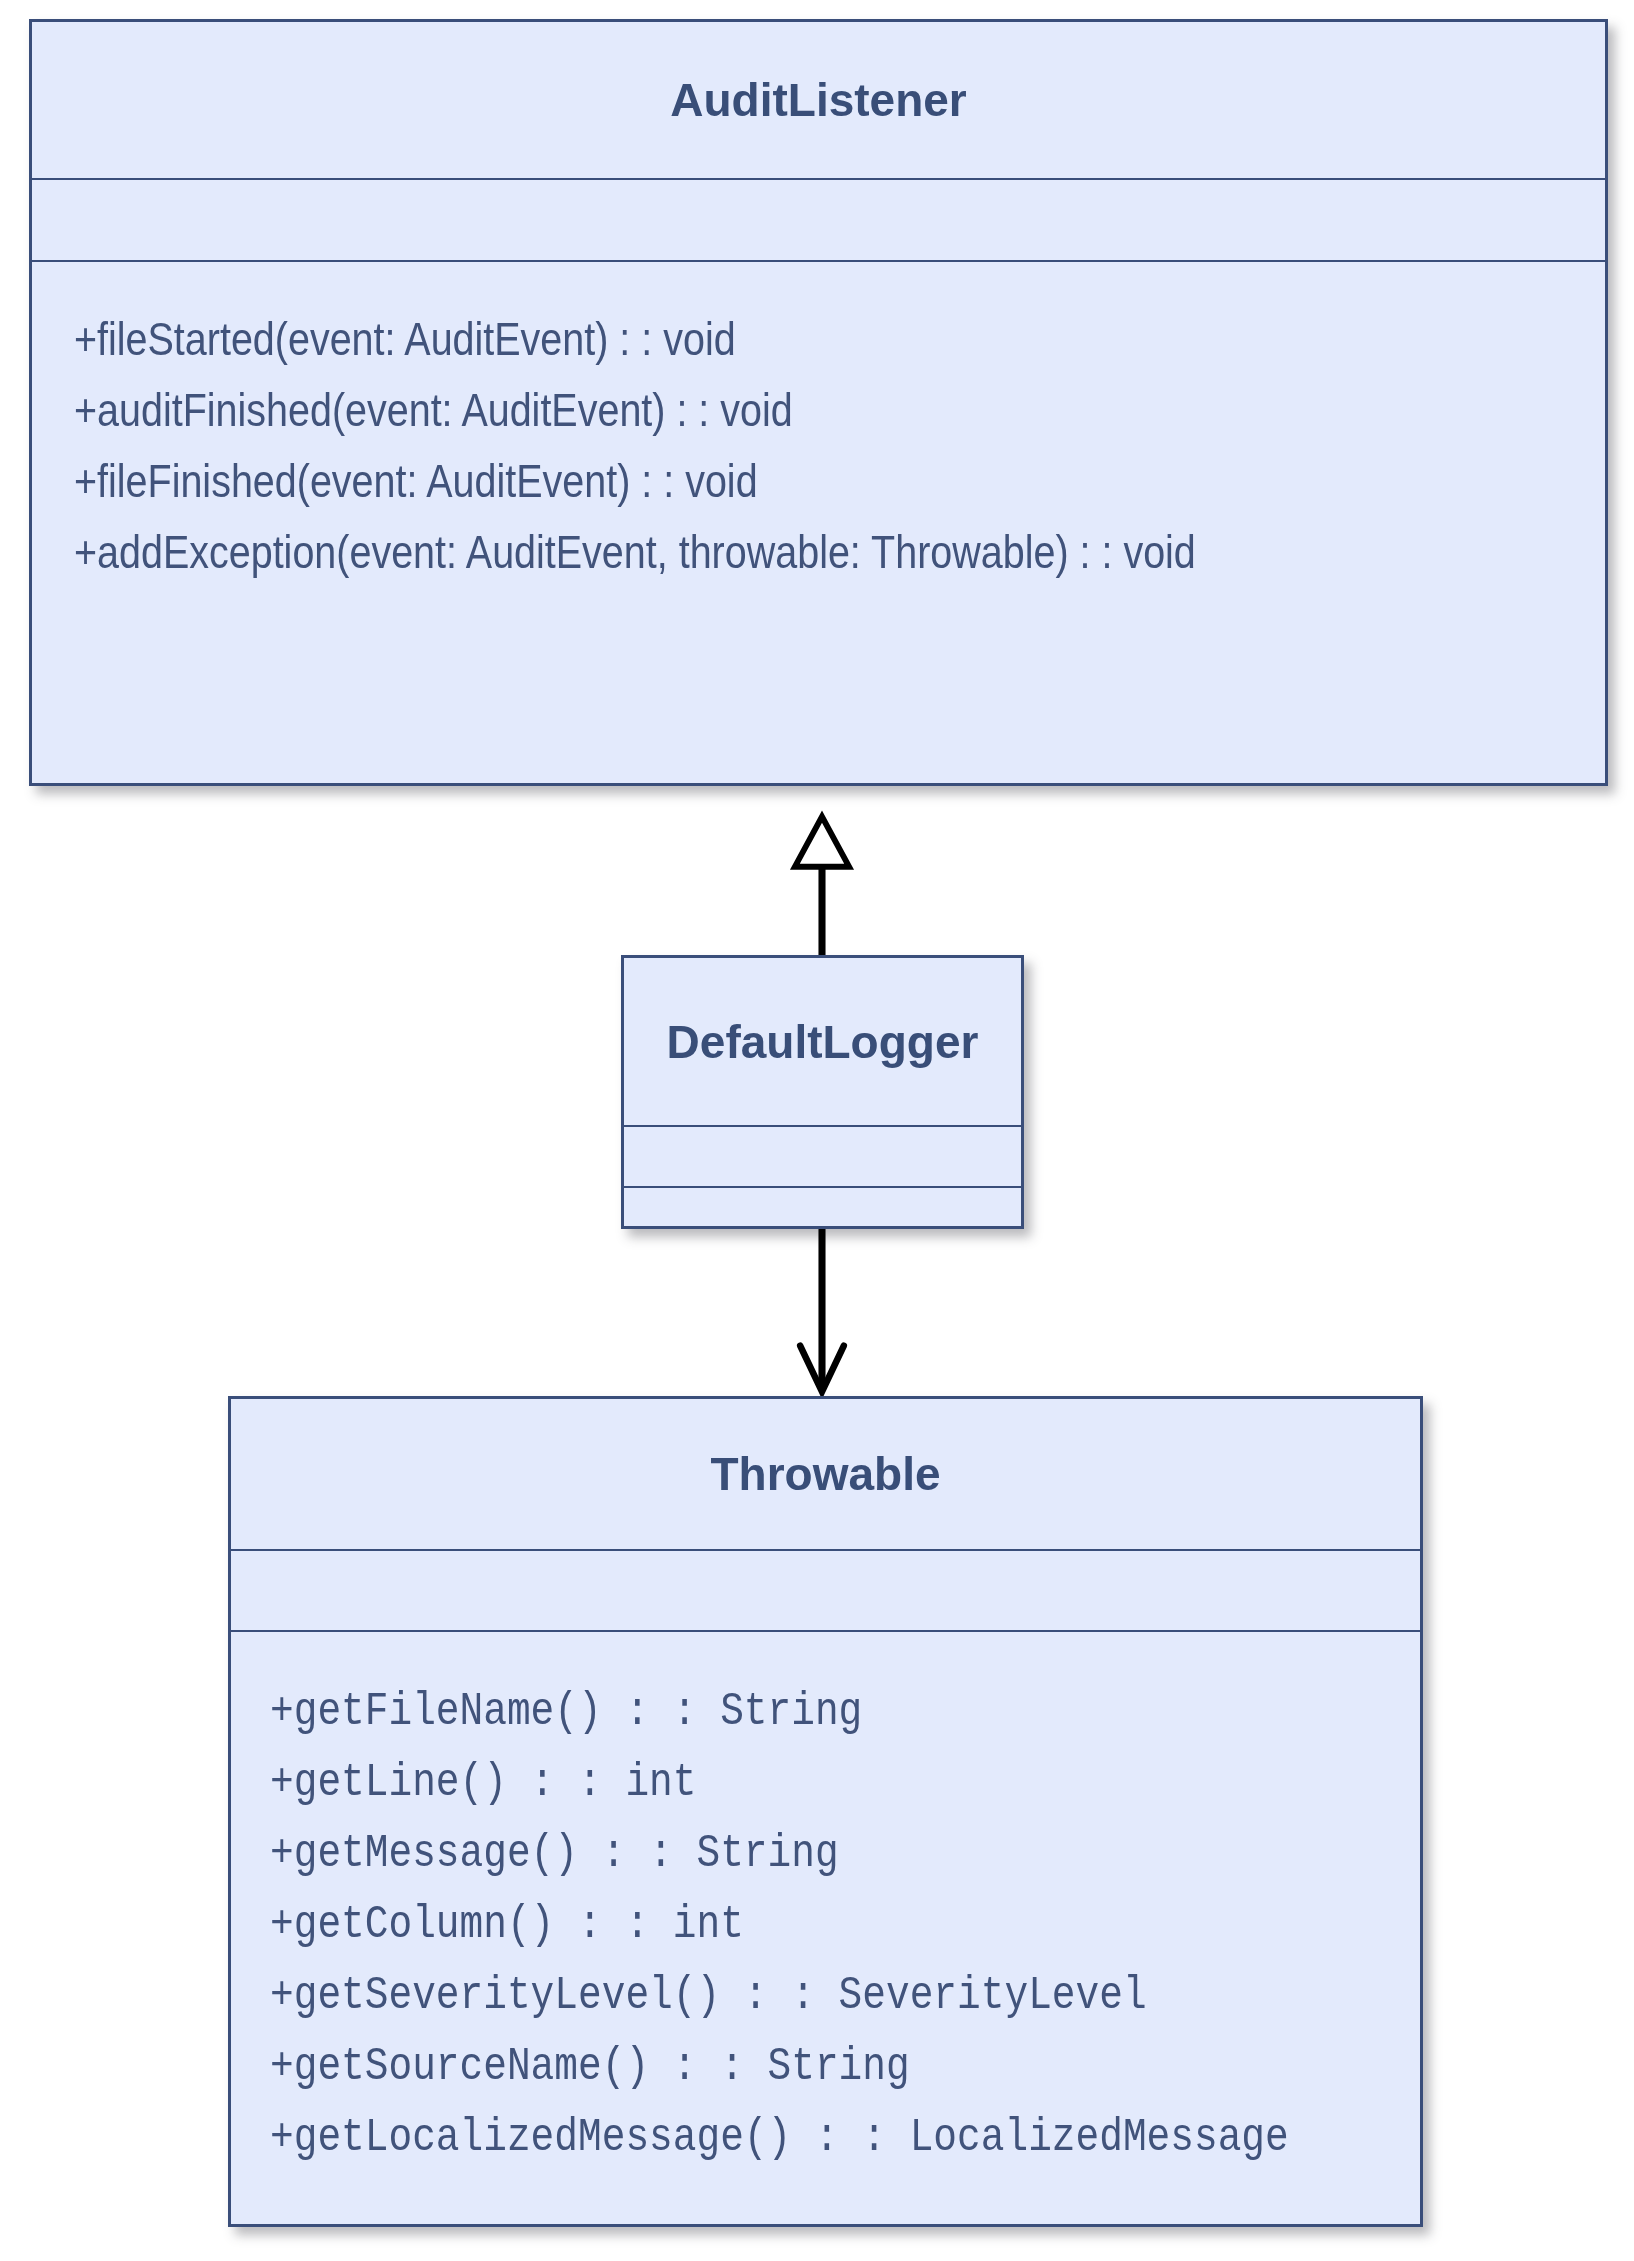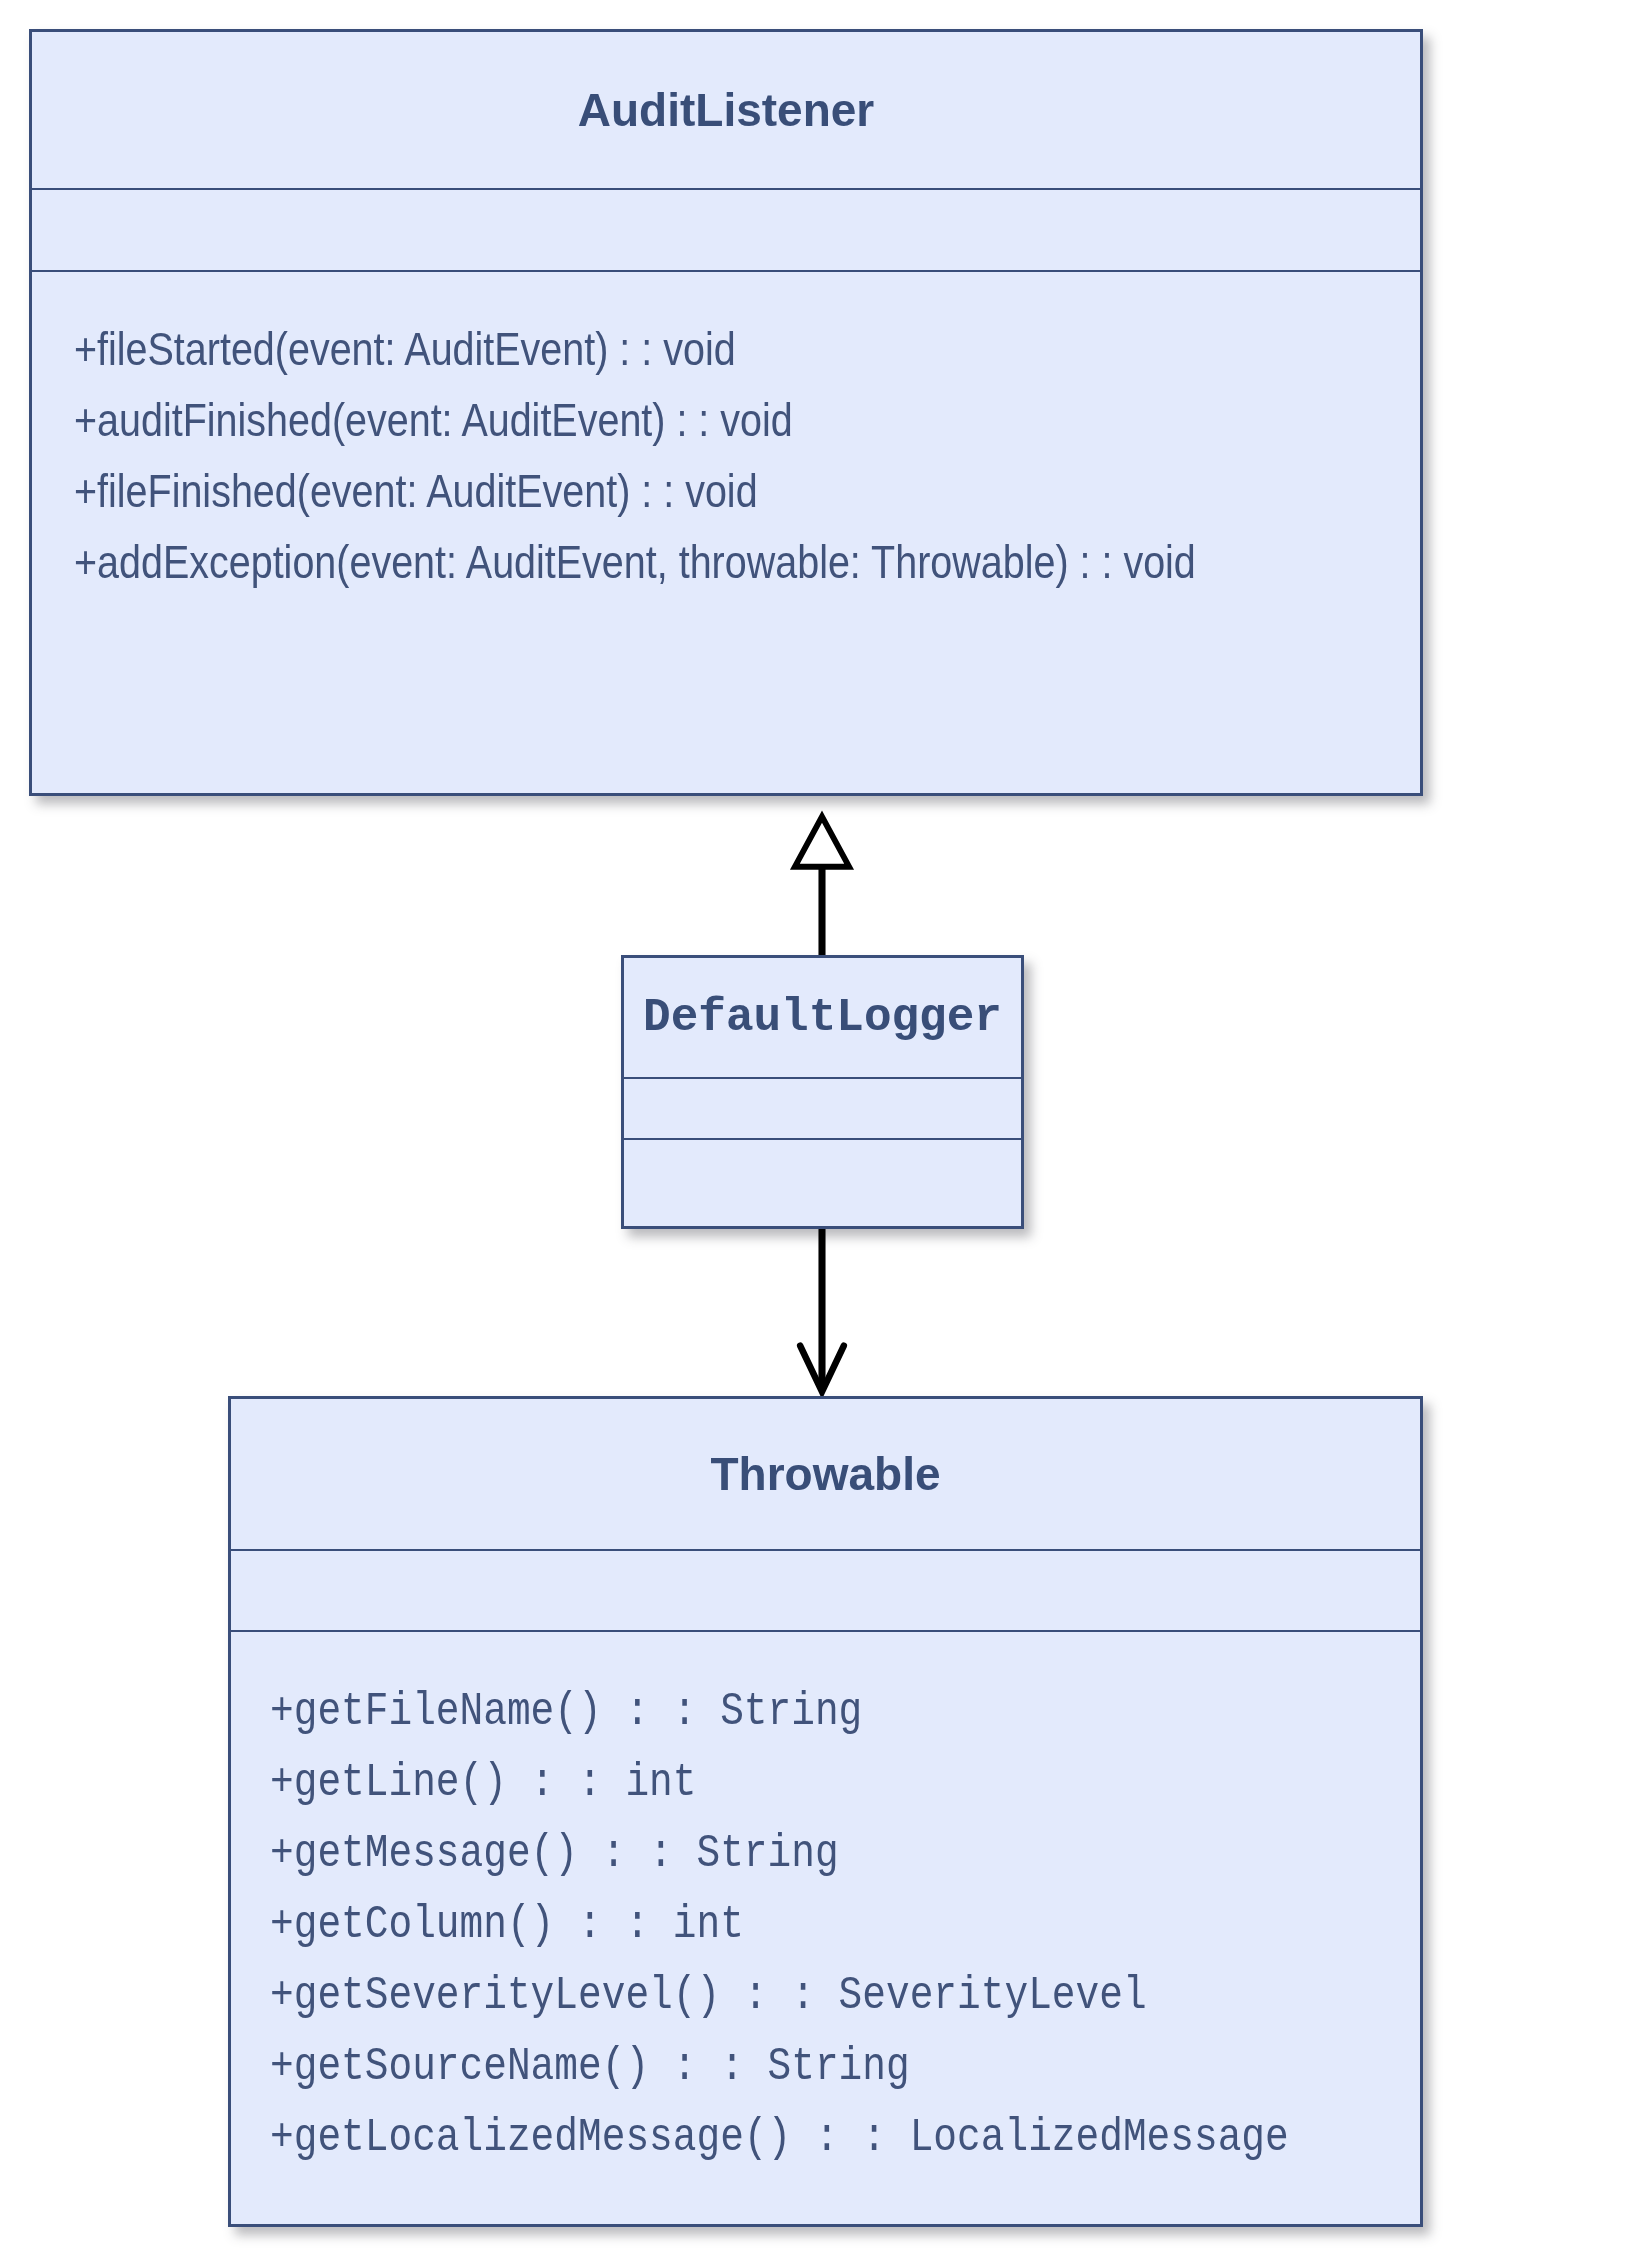--- a/index.html
+++ b/index.html
@@ -56,27 +56,27 @@
   }
   .mtext {
     display: inline-block;
     transform: scaleX(0.84);
     transform-origin: 0 50%;
     font-size: 47px;
     color: var(--method-color);
     white-space: nowrap;
   }
   
-  #box-audit-listener { left: 29px; top: 29px; width: 1394px; height: 767px; justify-content: flex-end; }
+  #box-audit-listener { left: 29px; top: 19px; width: 1579px; height: 767px; justify-content: flex-end; }
   #box-audit-listener .sec.header  { height: 156px; }
   #box-audit-listener .sec.attrs   { height: 82px; }
   #box-audit-listener .sec.methods { padding: 41px 23.6px 0 42px; }
   
   #box-default-logger { left: 621px; top: 955px; width: 403px; height: 274px; }
-  #box-default-logger .sec.header  { height: 119px; font-family: Liberation Mono, monospace; }
+  #box-default-logger .sec.header  { height: 167px; }
   #box-default-logger .sec.attrs   { height: 61px; }
   
   #box-audit-event { left: 228px; top: 1396px; width: 1195px; height: 831px; }
   #box-audit-event .sec.header  { height: 150px; }
   #box-audit-event .sec.attrs   { height: 81px; }
   #box-audit-event .sec.methods { padding: 44px 23.6px 0 39px; font-family: Liberation Mono, monospace; }
 
   .rel-arrow { position: absolute; }
   #arrow-generalization { left: 786px; top: 786px; }
   #arrow-association    { left: 786px; top: 1229px; }

